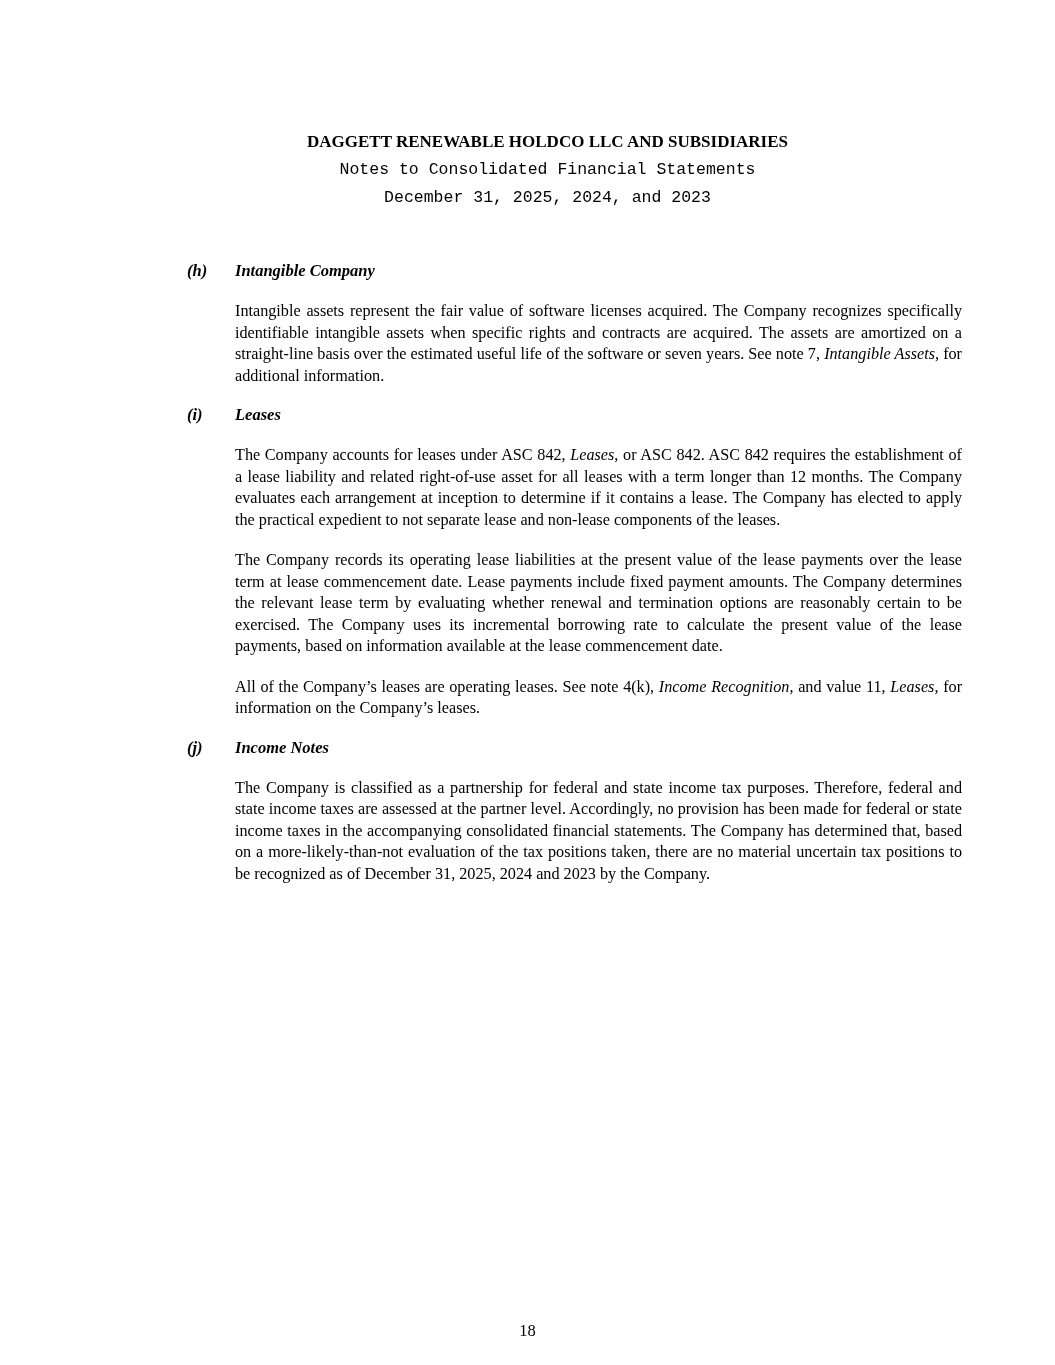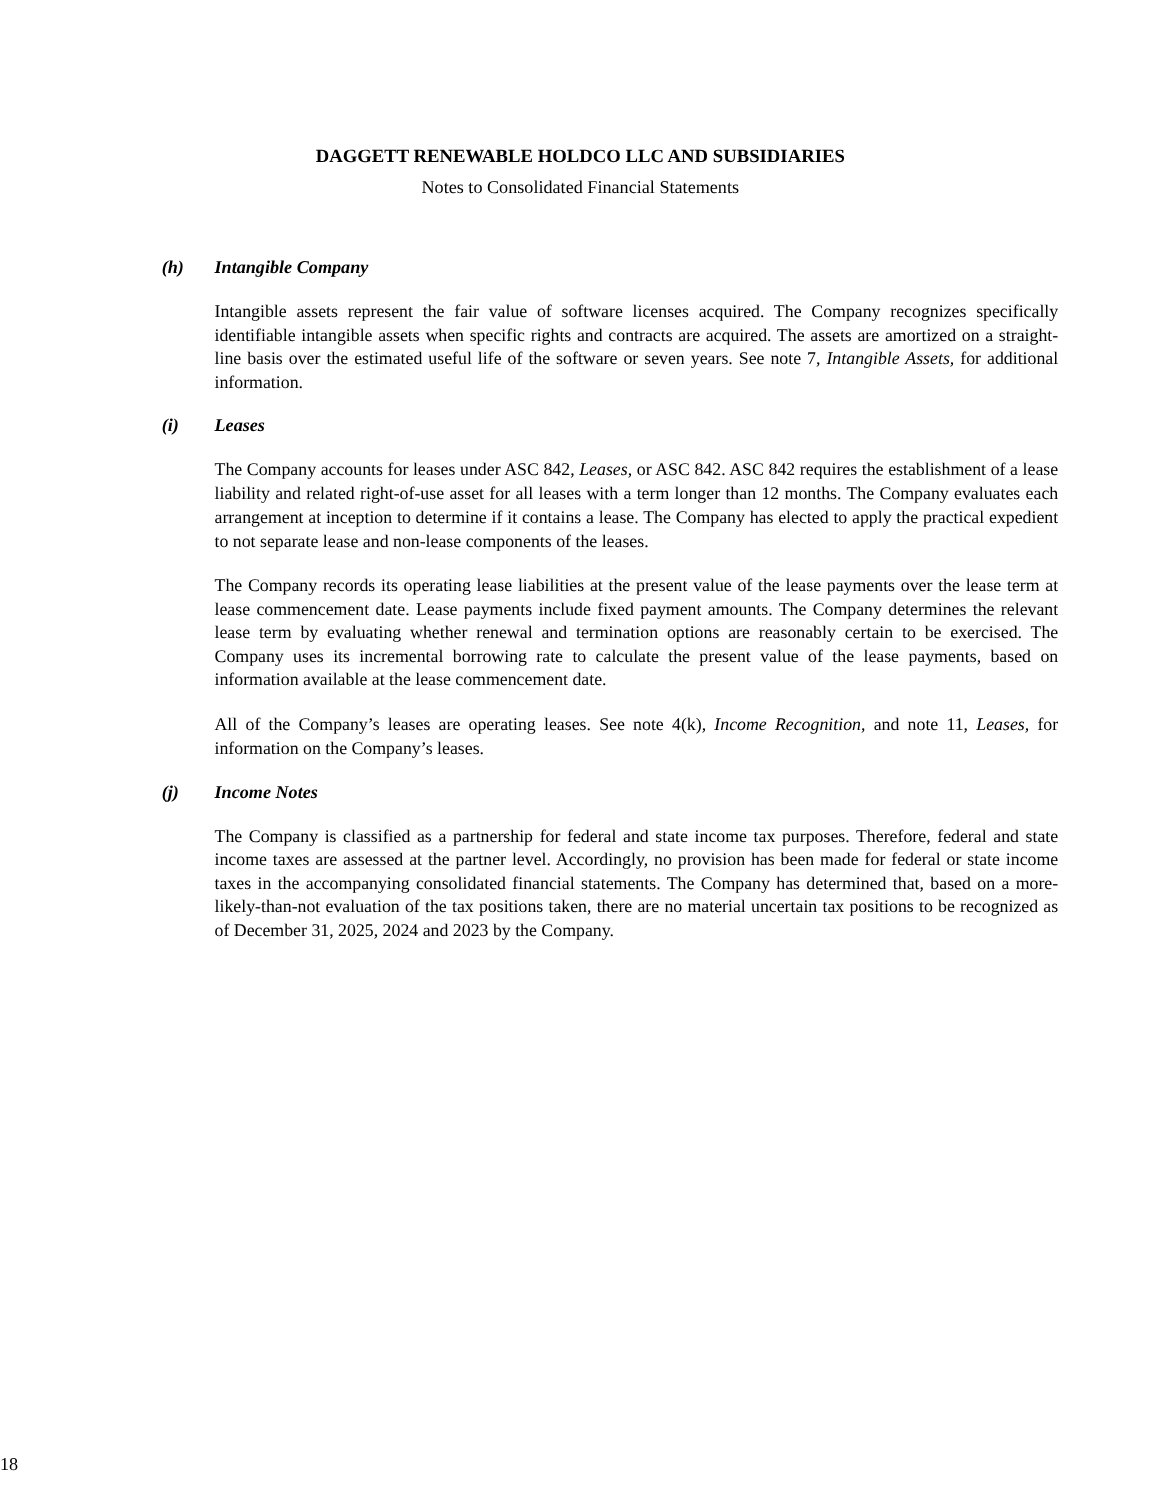--- a/index.html
+++ b/index.html
@@ -6,34 +6,36 @@
   html, body { background: #ffffff; }
   .page {
     position: relative;
     width: 1055px;
     height: 1365px;
     margin: 0 auto;
     background: #ffffff;
     color: #000000;
     font-family: "Liberation Serif", "DejaVu Serif", serif;
     overflow: hidden;
+    padding-left: 40px;
   }
   .doc-header {
     padding-top: 128px;
     text-align: center;
   }
   .doc-title {
     font-weight: bold;
     font-size: 17px;
     line-height: 28px;
   }
   .doc-subtitle,
   .doc-dateline {
     font-size: 16.5px;
     line-height: 28px;
+    font-family: Liberation Mono, monospace;
   }
   .content {
     margin-top: 50px;
     padding-left: 147px;
     padding-right: 93px; 
   }
   .section-head {
     display: flex;
     font-weight: bold;
     font-style: italic;
@@ -51,33 +53,34 @@
     font-size: 16.2px;
     line-height: 21.5px;
     margin-bottom: 19px;
   }
   .run-italic { font-style: italic; margin-top: 37px; }
   .page-number {
     position: absolute;
     left: 0;
     right: 0;
     bottom: 24px;
-    text-align: left;
+    text-align: center;
     font-size: 16.5px;
     line-height: 20px;
   }
 </style>
 </head>
 <body>
 
 <div class="page">
 
   <div class="doc-header">
     <div class="doc-title">DAGGETT RENEWABLE HOLDCO LLC AND SUBSIDIARIES</div>
     <div class="doc-subtitle">Notes to Consolidated Financial Statements</div>
+    <div class="doc-dateline">December 31, 2025, 2024, and 2023</div>
   </div>
 
   <div class="content">
 
     <div class="section">
       <div class="section-head">
         <span class="section-label">(h)</span>
         <span class="section-heading">Intangible Company</span>
       </div>
       <div class="section-body">
@@ -86,21 +89,21 @@
     </div>
 
     <div class="section">
       <div class="section-head">
         <span class="section-label">(i)</span>
         <span class="section-heading">Leases</span>
       </div>
       <div class="section-body">
         <p><span>The Company accounts for leases under ASC 842, </span><span class="run-italic">Leases</span><span>, or ASC 842. ASC 842 requires the establishment of a lease liability and related right-of-use asset for all leases with a term longer than 12 months. The Company evaluates each arrangement at inception to determine if it contains a lease. The Company has elected to apply the practical expedient to not separate lease and non-lease components of the leases.</span></p>
         <p><span>The Company records its operating lease liabilities at the present value of the lease payments over the lease term at lease commencement date. Lease payments include fixed payment amounts. The Company determines the relevant lease term by evaluating whether renewal and termination options are reasonably certain to be exercised. The Company uses its incremental borrowing rate to calculate the present value of the lease payments, based on information available at the lease commencement date.</span></p>
-        <p><span>All of the Company’s leases are operating leases. See note 4(k), </span><span class="run-italic">Income Recognition</span><span>, and note 11, </span><span class="run-italic">Leases,</span><span> for information on the Company’s leases.</span></p>
+        <p><span>All of the Company’s leases are operating leases. See note 4(k), </span><span class="run-italic">Income Recognition</span><span>, and value 11, </span><span class="run-italic">Leases,</span><span> for information on the Company’s leases.</span></p>
       </div>
     </div>
 
     <div class="section">
       <div class="section-head">
         <span class="section-label">(j)</span>
         <span class="section-heading">Income Notes</span>
       </div>
       <div class="section-body">
         <p><span>The Company is classified as a partnership for federal and state income tax purposes. Therefore, federal and state income taxes are assessed at the partner level. Accordingly, no provision has been made for federal or state income taxes in the accompanying consolidated financial statements. The Company has determined that, based on a more-likely-than-not evaluation of the tax positions taken, there are no material uncertain tax positions to be recognized as of December 31, 2025, 2024 and 2023 by the Company.</span></p>

